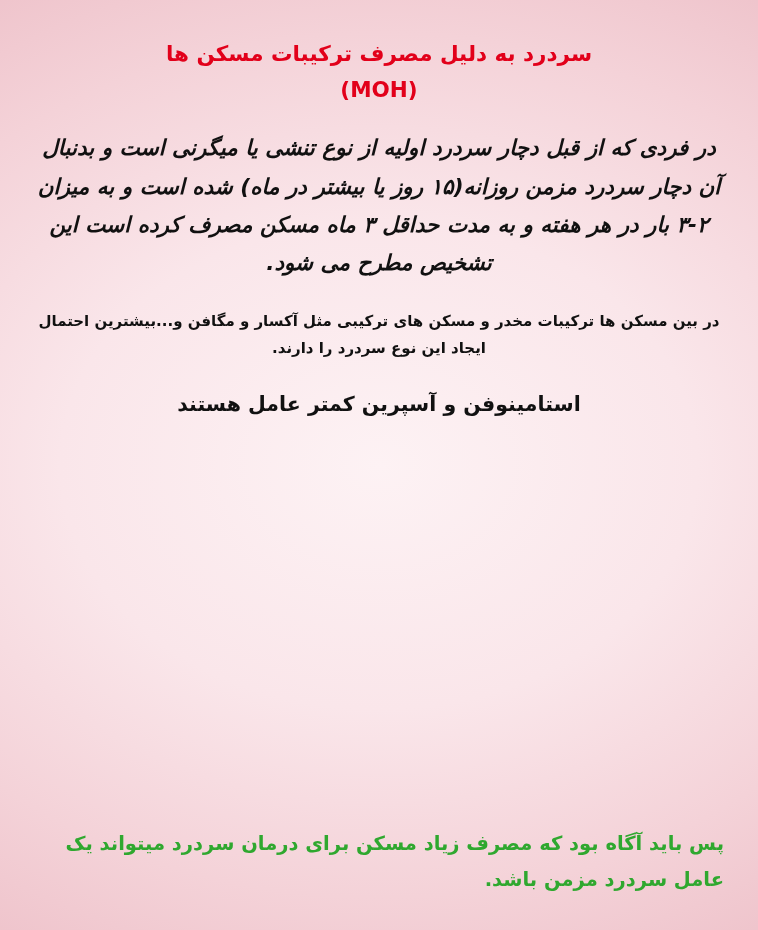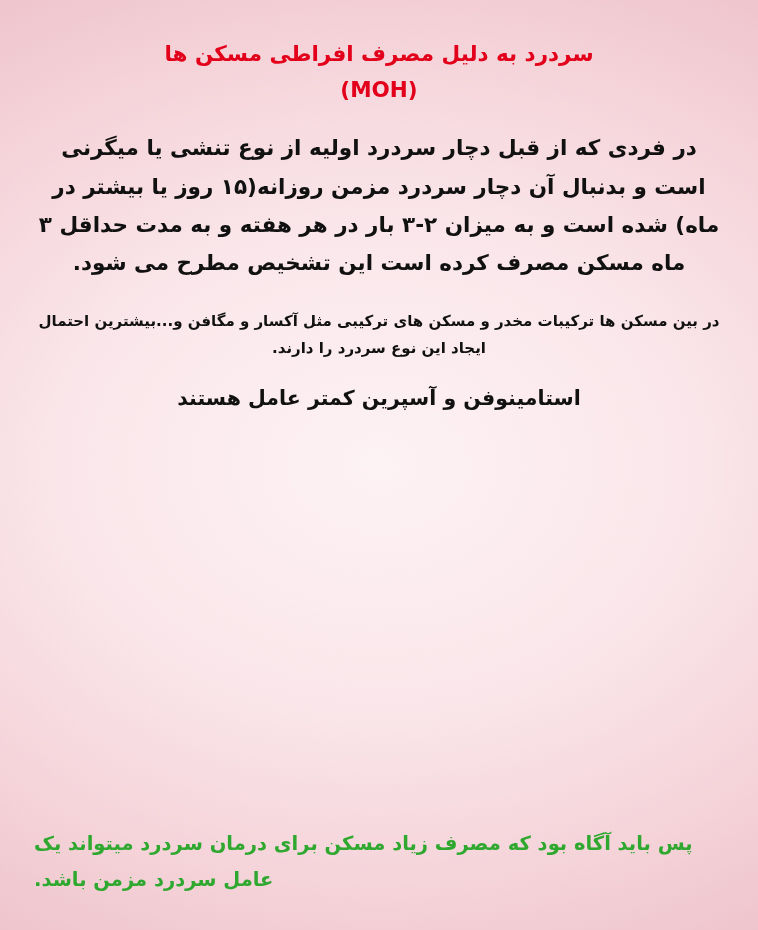--- a/index.html
+++ b/index.html
@@ -39,51 +39,52 @@
   .body-block {
     color: #111111;
     font-weight: bold;
     font-size: 21.5px;
     line-height: 1.78;
     text-align: center;
     margin: 0;
   }
   .p1 {
     margin-top: 18px;
+    font-style: italic;
   }
   .p2 {
     margin-top: 26px;
     font-size: 15px;
     line-height: 1.75;
   }
   .p3 {
-    margin-top: 20px;
+    margin-top: 26px;
     font-size: 20.5px;
     line-height: 1.7;
   }
   .spacer {
     flex: 1 1 auto;
     min-height: 58px;
   }
   .footer {
     color: #2fa82f;
     font-weight: bold;
     font-size: 19.5px;
     line-height: 1.85;
-    text-align: left;
+    text-align: right;
     margin: 0 0 22px 0;
   }
 </style>
 </head>
 <body>
 
 <div class="page">
 
   <h1 class="title">
-    <span>سردرد به دلیل مصرف افراطی مسکن ها</span>
+    <span>سردرد به دلیل مصرف ترکیبات مسکن ها</span>
     <span class="line2">(MOH)</span>
   </h1>
 
   <p class="body-block p1">در فردی که از قبل دچار سردرد اولیه از نوع تنشی یا میگرنی است و بدنبال آن دچار سردرد مزمن روزانه(۱۵ روز یا بیشتر در ماه) شده است و به میزان ۲-۳ بار در هر هفته و به مدت حداقل ۳ ماه مسکن مصرف کرده است این تشخیص مطرح می شود.</p>
 
   <p class="body-block p2">در بین مسکن ها ترکیبات مخدر و مسکن های ترکیبی مثل آکسار و مگافن و...بیشترین احتمال ایجاد این نوع سردرد را دارند.</p>
 
   <p class="body-block p3">استامینوفن و آسپرین کمتر عامل هستند</p>
 
   <div class="spacer"></div>

